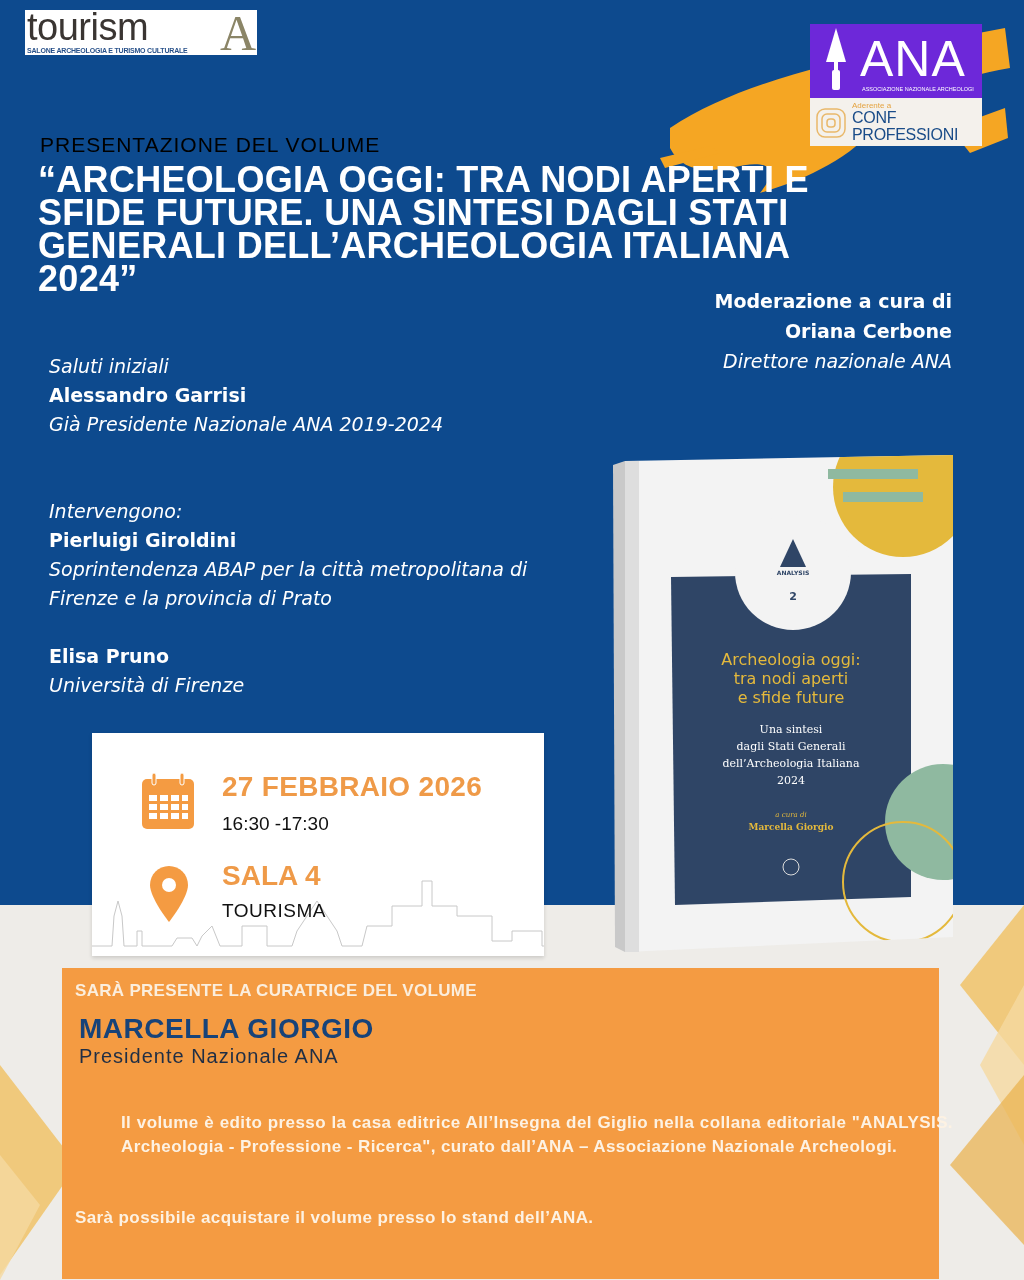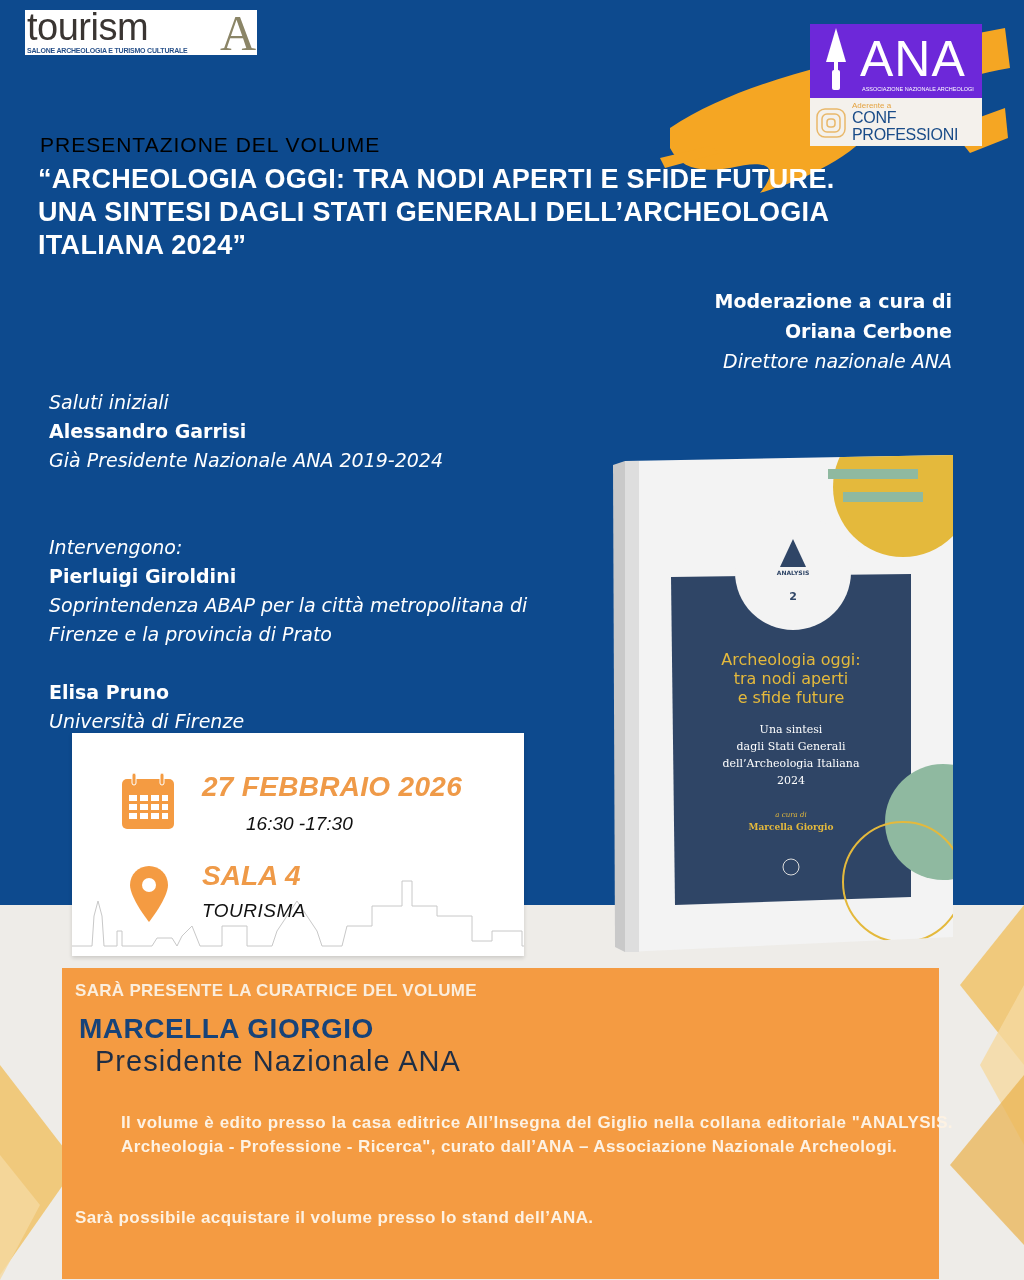--- a/index.html
+++ b/index.html
@@ -20,50 +20,50 @@
   
   .ana-logo { position: absolute; left: 810px; top: 24px; width: 172px; height: 122px; }
   .ana-top { position: absolute; left: 0; top: 0; width: 172px; height: 74px; background: #6d28d9; }
   .ana-word { position: absolute; left: 50px; top: 6px; font-size: 50px; color: #fff; letter-spacing: 1px; }
   .ana-sub { position: absolute; left: 52px; top: 62px; font-size: 5.5px; color: #fff; white-space: nowrap; }
   .ana-bottom { position: absolute; left: 0; top: 74px; width: 172px; height: 48px; background: #f4f1ec; }
   .ana-aderente { position: absolute; left: 42px; top: 3px; font-size: 8px; color: #e4a340; }
   .ana-conf { position: absolute; left: 42px; top: 11px; font-size: 16px; color: #1a4c88; line-height: 17px; letter-spacing: -0.3px; }
 
   .pres-label { position: absolute; left: 40px; top: 133px; font-size: 21px; color: #000000; letter-spacing: 1px; }
-  .title { position: absolute; left: 38px; top: 163px; width: 800px; font-size: 27px; font-weight: bold; color: #fff; line-height: 33px; letter-spacing: 0.3px; }
+  .title { position: absolute; left: 38px; top: 163px; width: 800px; font-size: 36px; font-weight: bold; color: #fff; line-height: 33px; letter-spacing: 0.3px; }
 
   .moderation { position: absolute; right: 72px; top: 286px; text-align: right; color: #fff; font-size: 19px; line-height: 30px; font-family: "DejaVu Sans", sans-serif; }
   .moderation .b { font-weight: bold; }
   .moderation .i { font-style: italic; }
 
-  .speakers { position: absolute; left: 49px; top: 352px; color: #fff; font-family: "DejaVu Sans", sans-serif; font-size: 19px; line-height: 29px; margin-top: 36px; }
+  .speakers { position: absolute; left: 49px; top: 352px; color: #fff; font-family: "DejaVu Sans", sans-serif; font-size: 19px; line-height: 29px; }
   .speakers .i { font-style: italic; }
   .speakers .b { font-weight: bold; }
   .gap { height: 58px; }
   .gap2 { height: 29px; }
 
   
-  .info-card { position: absolute; left: 72px; top: 733px; width: 452px; height: 223px; background: #fff; box-shadow: 0 2px 4px rgba(0,0,0,0.15); overflow: hidden; font-style: italic; }
+  .info-card { position: absolute; left: 92px; top: 733px; width: 452px; height: 223px; background: #fff; box-shadow: 0 2px 4px rgba(0,0,0,0.15); overflow: hidden; }
   .skyline { position: absolute; left: 0; bottom: 0; width: 499px; height: 110px; }
   .cal-icon { position: absolute; left: 50px; top: 40px; width: 52px; height: 56px; }
   .pin-icon { position: absolute; left: 58px; top: 133px; width: 38px; height: 56px; }
   .date { position: absolute; left: 130px; top: 38px; font-size: 28px; font-weight: bold; color: #ef9a48; letter-spacing: 0.3px; }
-  .time { position: absolute; left: 130px; top: 80px; font-size: 19px; color: #111; margin-left: 44px; }
+  .time { position: absolute; left: 130px; top: 80px; font-size: 19px; color: #111; }
   .room { position: absolute; left: 130px; top: 127px; font-size: 28px; font-weight: bold; color: #ef9a48; }
   .venue { position: absolute; left: 130px; top: 167px; font-size: 19px; color: #111; letter-spacing: 0.5px; }
 
   
   .book { position: absolute; left: 613px; top: 447px; width: 343px; height: 505px; }
 
   
   .orange { position: absolute; left: 62px; top: 968px; width: 877px; height: 311px; background: #f49b42; }
   .present { position: absolute; left: 13px; top: 13px; font-size: 17px; font-weight: bold; color: #fbeedd; letter-spacing: 0.3px; }
   .name { position: absolute; left: 17px; top: 45px; font-size: 28px; font-weight: bold; color: #174379; letter-spacing: 0.5px; }
-  .role { position: absolute; left: 17px; top: 77px; font-size: 29px; color: #1f2e45; letter-spacing: 1px; margin-left: 16px; }
+  .role { position: absolute; left: 17px; top: 77px; font-size: 20px; color: #1f2e45; letter-spacing: 1px; }
   .desc { position: absolute; left: 13px; top: 143px; width: 832px; font-size: 17px; font-weight: bold; color: #fdf2e3; line-height: 24px; text-align: justify; letter-spacing: 0.4px; margin-left: 46px; }
   .buy { position: absolute; left: 13px; top: 240px; font-size: 17px; font-weight: bold; color: #fdf2e3; letter-spacing: 0.4px; }
 </style>
 </head>
 <body>
 
 <div class="blue-bg"></div>
 <div class="light-bg"></div>
 
 <svg style="position:absolute;left:0;top:905px" width="1024" height="375">

